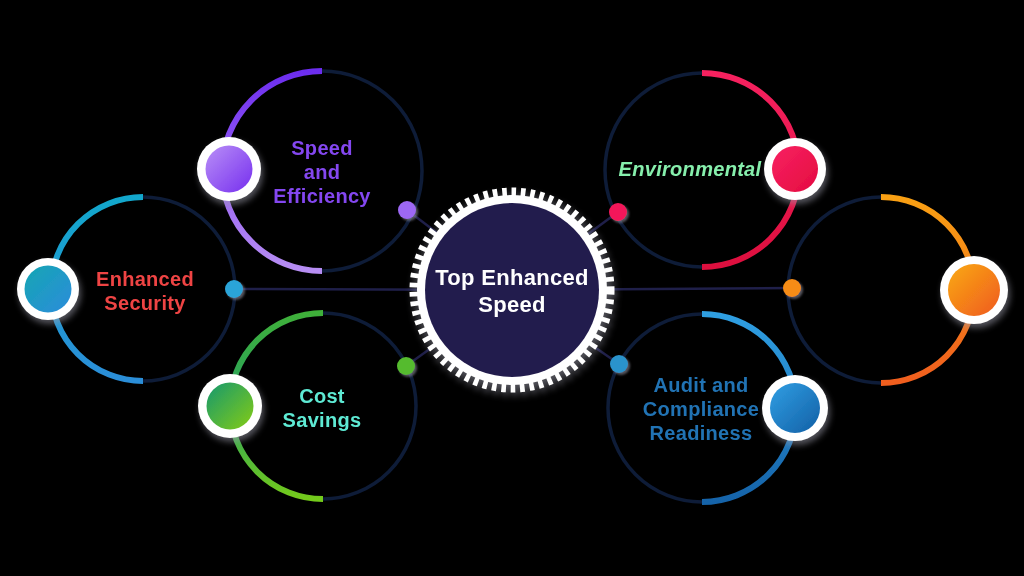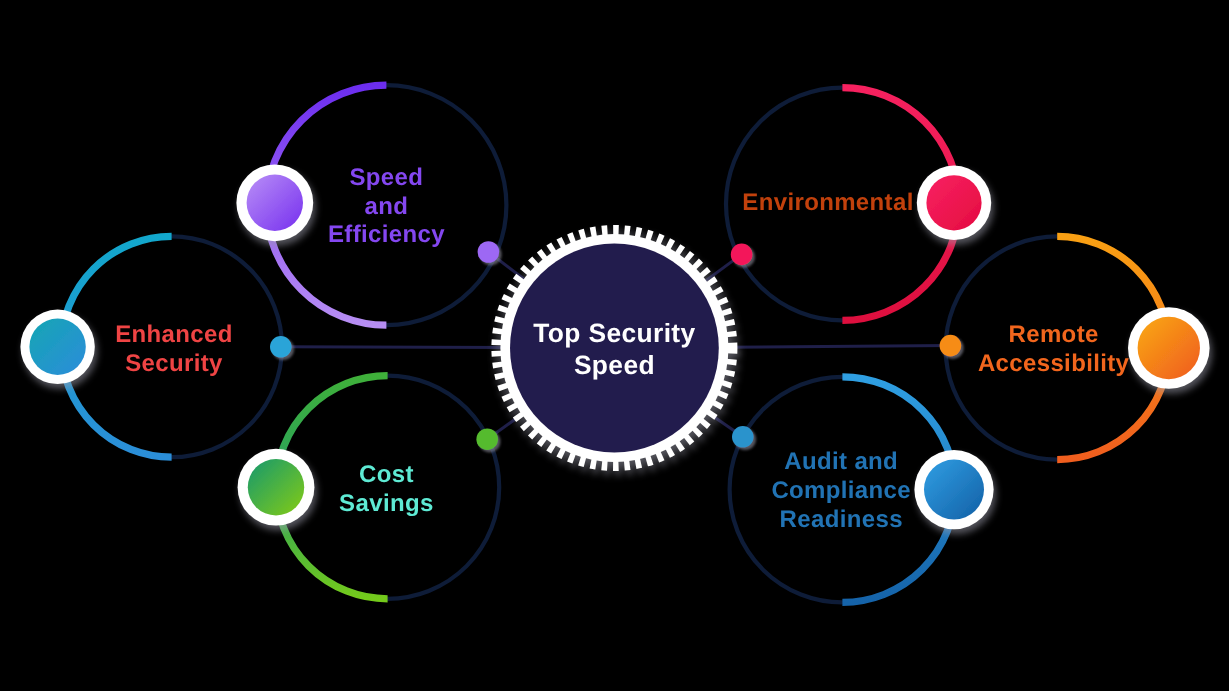--- a/index.html
+++ b/index.html
@@ -10,21 +10,21 @@
   .stage svg{position:absolute;left:0;top:0;}
   .label{
     position:absolute;transform:translate(-50%,-50%);
     text-align:center;font-weight:bold;font-size:20px;line-height:24px;letter-spacing:.3px;
     white-space:nowrap;
   }
   .label span{display:block;text-align:center;}
   .label.speed{color:#8447f0;}
   .label.enhanced{color:#ef4444;}
   .label.cost{color:#5eead4;}
-  .label.environmental{color:#c2410c;}
+  .label.environmental{color:#86efac;font-style:italic;}
   .label.remote{color:#f2661d;}
   .label.audit{color:#2173b4;}
   .center-title{
     position:absolute;left:512px;top:291px;transform:translate(-50%,-50%);
     text-align:center;color:#ffffff;font-weight:bold;font-size:22px;line-height:27px;
     letter-spacing:.3px;white-space:nowrap;
   }
   .center-title span{display:block;}
 </style>
 </head>
@@ -167,21 +167,21 @@
       <circle cx="407" cy="210" r="9" fill="#9d68f4"></circle>
       <circle cx="234" cy="289" r="9" fill="#2ba4d8"></circle>
       <circle cx="406" cy="366" r="9" fill="#55bb2e"></circle>
       <circle cx="618" cy="212" r="9" fill="#f3175a"></circle>
       <circle cx="792" cy="288" r="9" fill="#f68c12"></circle>
       <circle cx="619" cy="364" r="9" fill="#2a93cc"></circle>
     </g>
   </svg>
 
   <div class="center-title">
-    <span>Top Security</span>
+    <span>Top Enhanced</span>
     <span>Speed</span>
   </div>
 
   <div class="label speed" style="left:322px;top:172px;">
     <span>Speed</span>
     <span>and</span>
     <span>Efficiency</span>
   </div>
 
   <div class="label enhanced" style="left:145px;top:291px;">
@@ -191,24 +191,20 @@
 
   <div class="label cost" style="left:322px;top:408px;">
     <span>Cost</span>
     <span>Savings</span>
   </div>
 
   <div class="label environmental" style="left:690px;top:169px;">
     <span>Environmental</span>
   </div>
 
-  <div class="label remote" style="left:878px;top:291px;">
-    <span>Remote</span>
-    <span>Accessibility</span>
-  </div>
 
   <div class="label audit" style="left:701px;top:409px;">
     <span>Audit and</span>
     <span>Compliance</span>
     <span>Readiness</span>
   </div>
 
 </div>
 
 </body></html>

